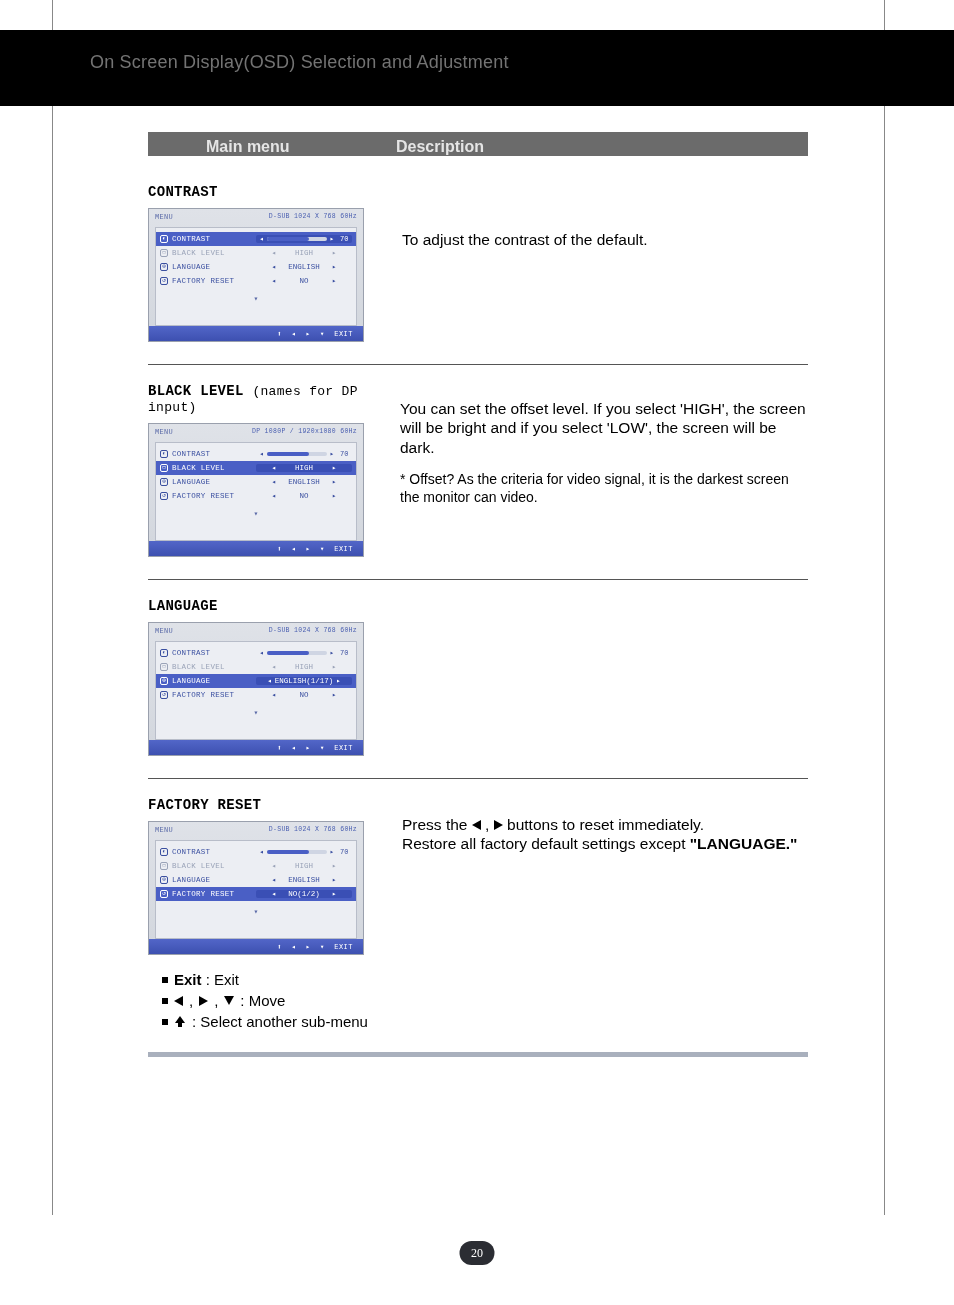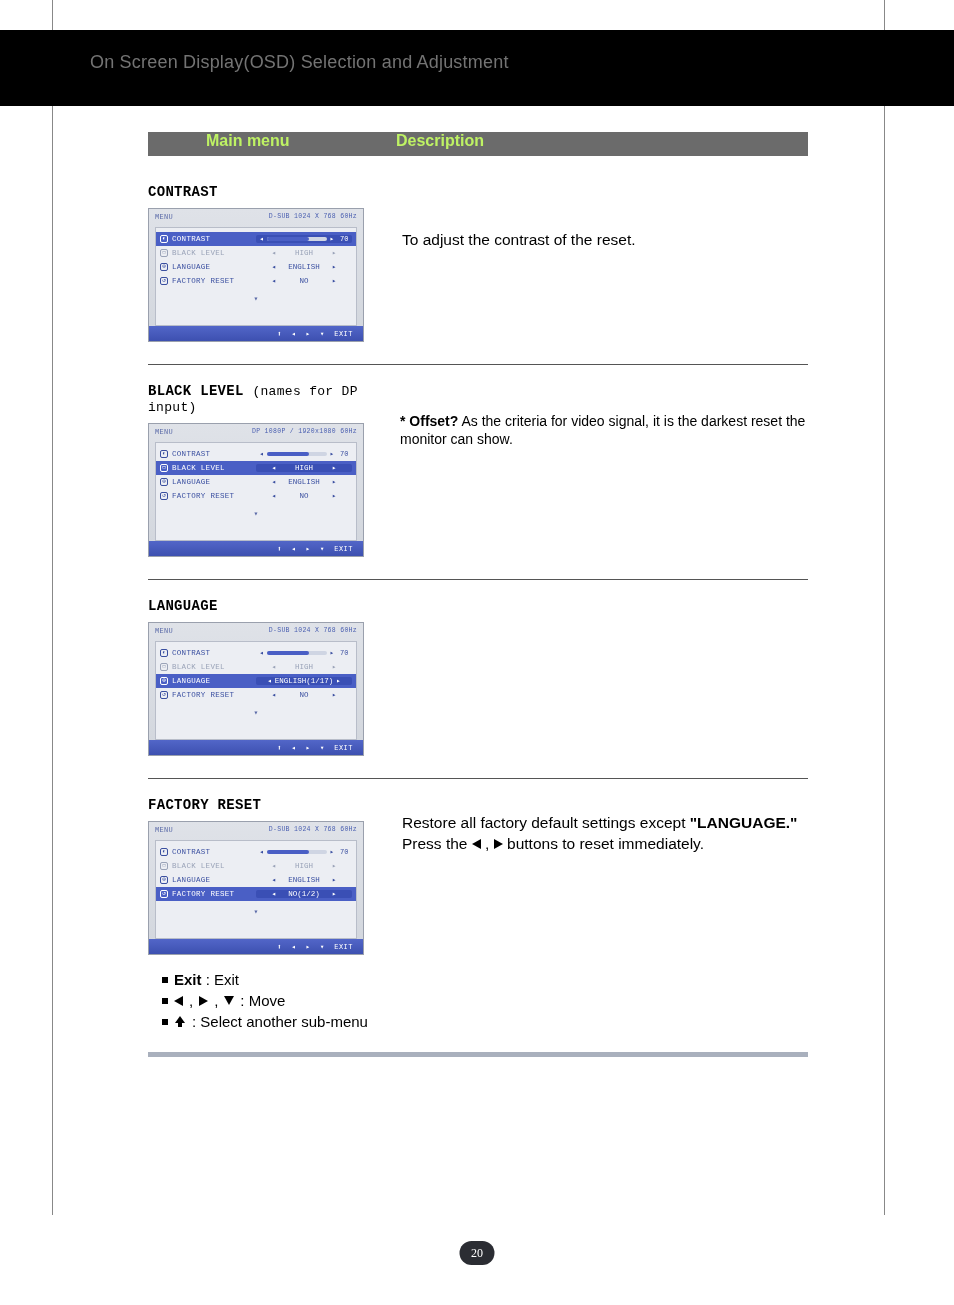--- a/index.html
+++ b/index.html
@@ -30,45 +30,45 @@
     font-weight: 400;
     letter-spacing: 0.2px;
   }
   .content {
     position: absolute;
     left: 148px; top: 132px; width: 660px;
   }
   .col-header-bar {
     height: 24px;
     background: #6b6b6b;
-    color: #bef264;
+    color: #e5e5e5;
     font-size: 16px;
     font-weight: bold;
     display: flex;
-    align-items: flex-start;
+    align-items: flex-end;
     margin-bottom: 28px;
   }
   .col-header-bar .col1 { margin-left: 58px; width: 190px; }
   .col-header-bar .col2 { }
   .section { display: flex; gap: 34px; }
   .section-col-left { width: 220px; flex: 0 0 220px; font-family: Liberation Mono, monospace; }
   .section-col-right { flex: 1; padding-top: 46px; font-size: 15.5px; line-height: 1.25; }
   .section-heading {
     font-weight: bold;
     font-size: 14px;
     letter-spacing: 0.3px;
     margin-bottom: 8px;
   }
   .qualifier { font-weight: normal; font-size: 13px; }
   hr.sep {
     border: none;
     border-top: 1px solid #555;
     margin: 22px 0 18px 0;
   }
-  .offset-label { font-weight: bold; text-align: right; }
+  .offset-label { font-weight: normal; text-align: right; }
 
   
   .osd {
     width: 216px;
     background: linear-gradient(#dfe2e8,#d2d6dd);
     border: 1px solid #9aa0ad;
     font-size: 7.5px;
     color: #3a4fa0;
     position: relative;
   }
@@ -262,21 +262,21 @@
         <div class="osd-footer">
           <span>⬆</span>
           <span>◂</span>
           <span>▸</span>
           <span>▾</span>
           <span class="exit">EXIT</span>
         </div>
       </div>
     </div>
     <div class="section-col-right">
-      <div>To adjust the contrast of the reset.</div>
+      <div>To adjust the contrast of the default.</div>
     </div>
   </div>
 
   <hr class="sep">
 
   <div class="section">
     <div class="section-col-left" style="width:260px;flex:0 0 218px;">
       <div class="section-heading">
         <span>BLACK LEVEL</span>
         <span class="qualifier">(names for DP input)</span>
@@ -331,22 +331,23 @@
         <div class="osd-footer">
           <span>⬆</span>
             <span>◂</span>
             <span>▸</span>
             <span>▾</span>
           <span class="exit">EXIT</span>
         </div>
       </div>
     </div>
     <div class="section-col-right" style="padding-top:16px;">
+      <div>You can set the offset level. If you select 'HIGH', the screen will be bright and if you select 'LOW', the screen will be dark.</div>
       <div style="margin-top:14px;font-size:14px;">
-        <span class="offset-label">* Offset?</span><span> As the criteria for video signal, it is the darkest reset the monitor can show.</span>
+        <span class="offset-label">* Offset?</span><span> As the criteria for video signal, it is the darkest screen the monitor can video.</span>
       </div>
     </div>
   </div>
 
   <hr class="sep">
 
   <div class="section">
     <div class="section-col-left">
       <div class="section-heading">LANGUAGE</div>
       <div class="osd">
@@ -462,29 +463,29 @@
         <div class="osd-footer">
           <span>⬆</span>
             <span>◂</span>
             <span>▸</span>
             <span>▾</span>
           <span class="exit">EXIT</span>
         </div>
       </div>
     </div>
     <div class="section-col-right" style="padding-top:16px;">
-      <div>
-        <span>Restore all factory default settings except </span><span class="desc-strong">"LANGUAGE."</span>
-      </div>
       <div style="margin-top:2px;">
         <span>Press the </span>
         <span class="tri left"></span>
         <span>,</span>
         <span class="tri right"></span>
         <span> buttons to reset immediately.</span>
+      </div>
+      <div>
+        <span>Restore all factory default settings except </span><span class="desc-strong">"LANGUAGE."</span>
       </div>
     </div>
   </div>
 
   <div class="legend">
     <div class="row">
       <span class="bullet"></span>
       <span><b>Exit</b><span> : Exit</span></span>
     </div>
     <div class="row">

